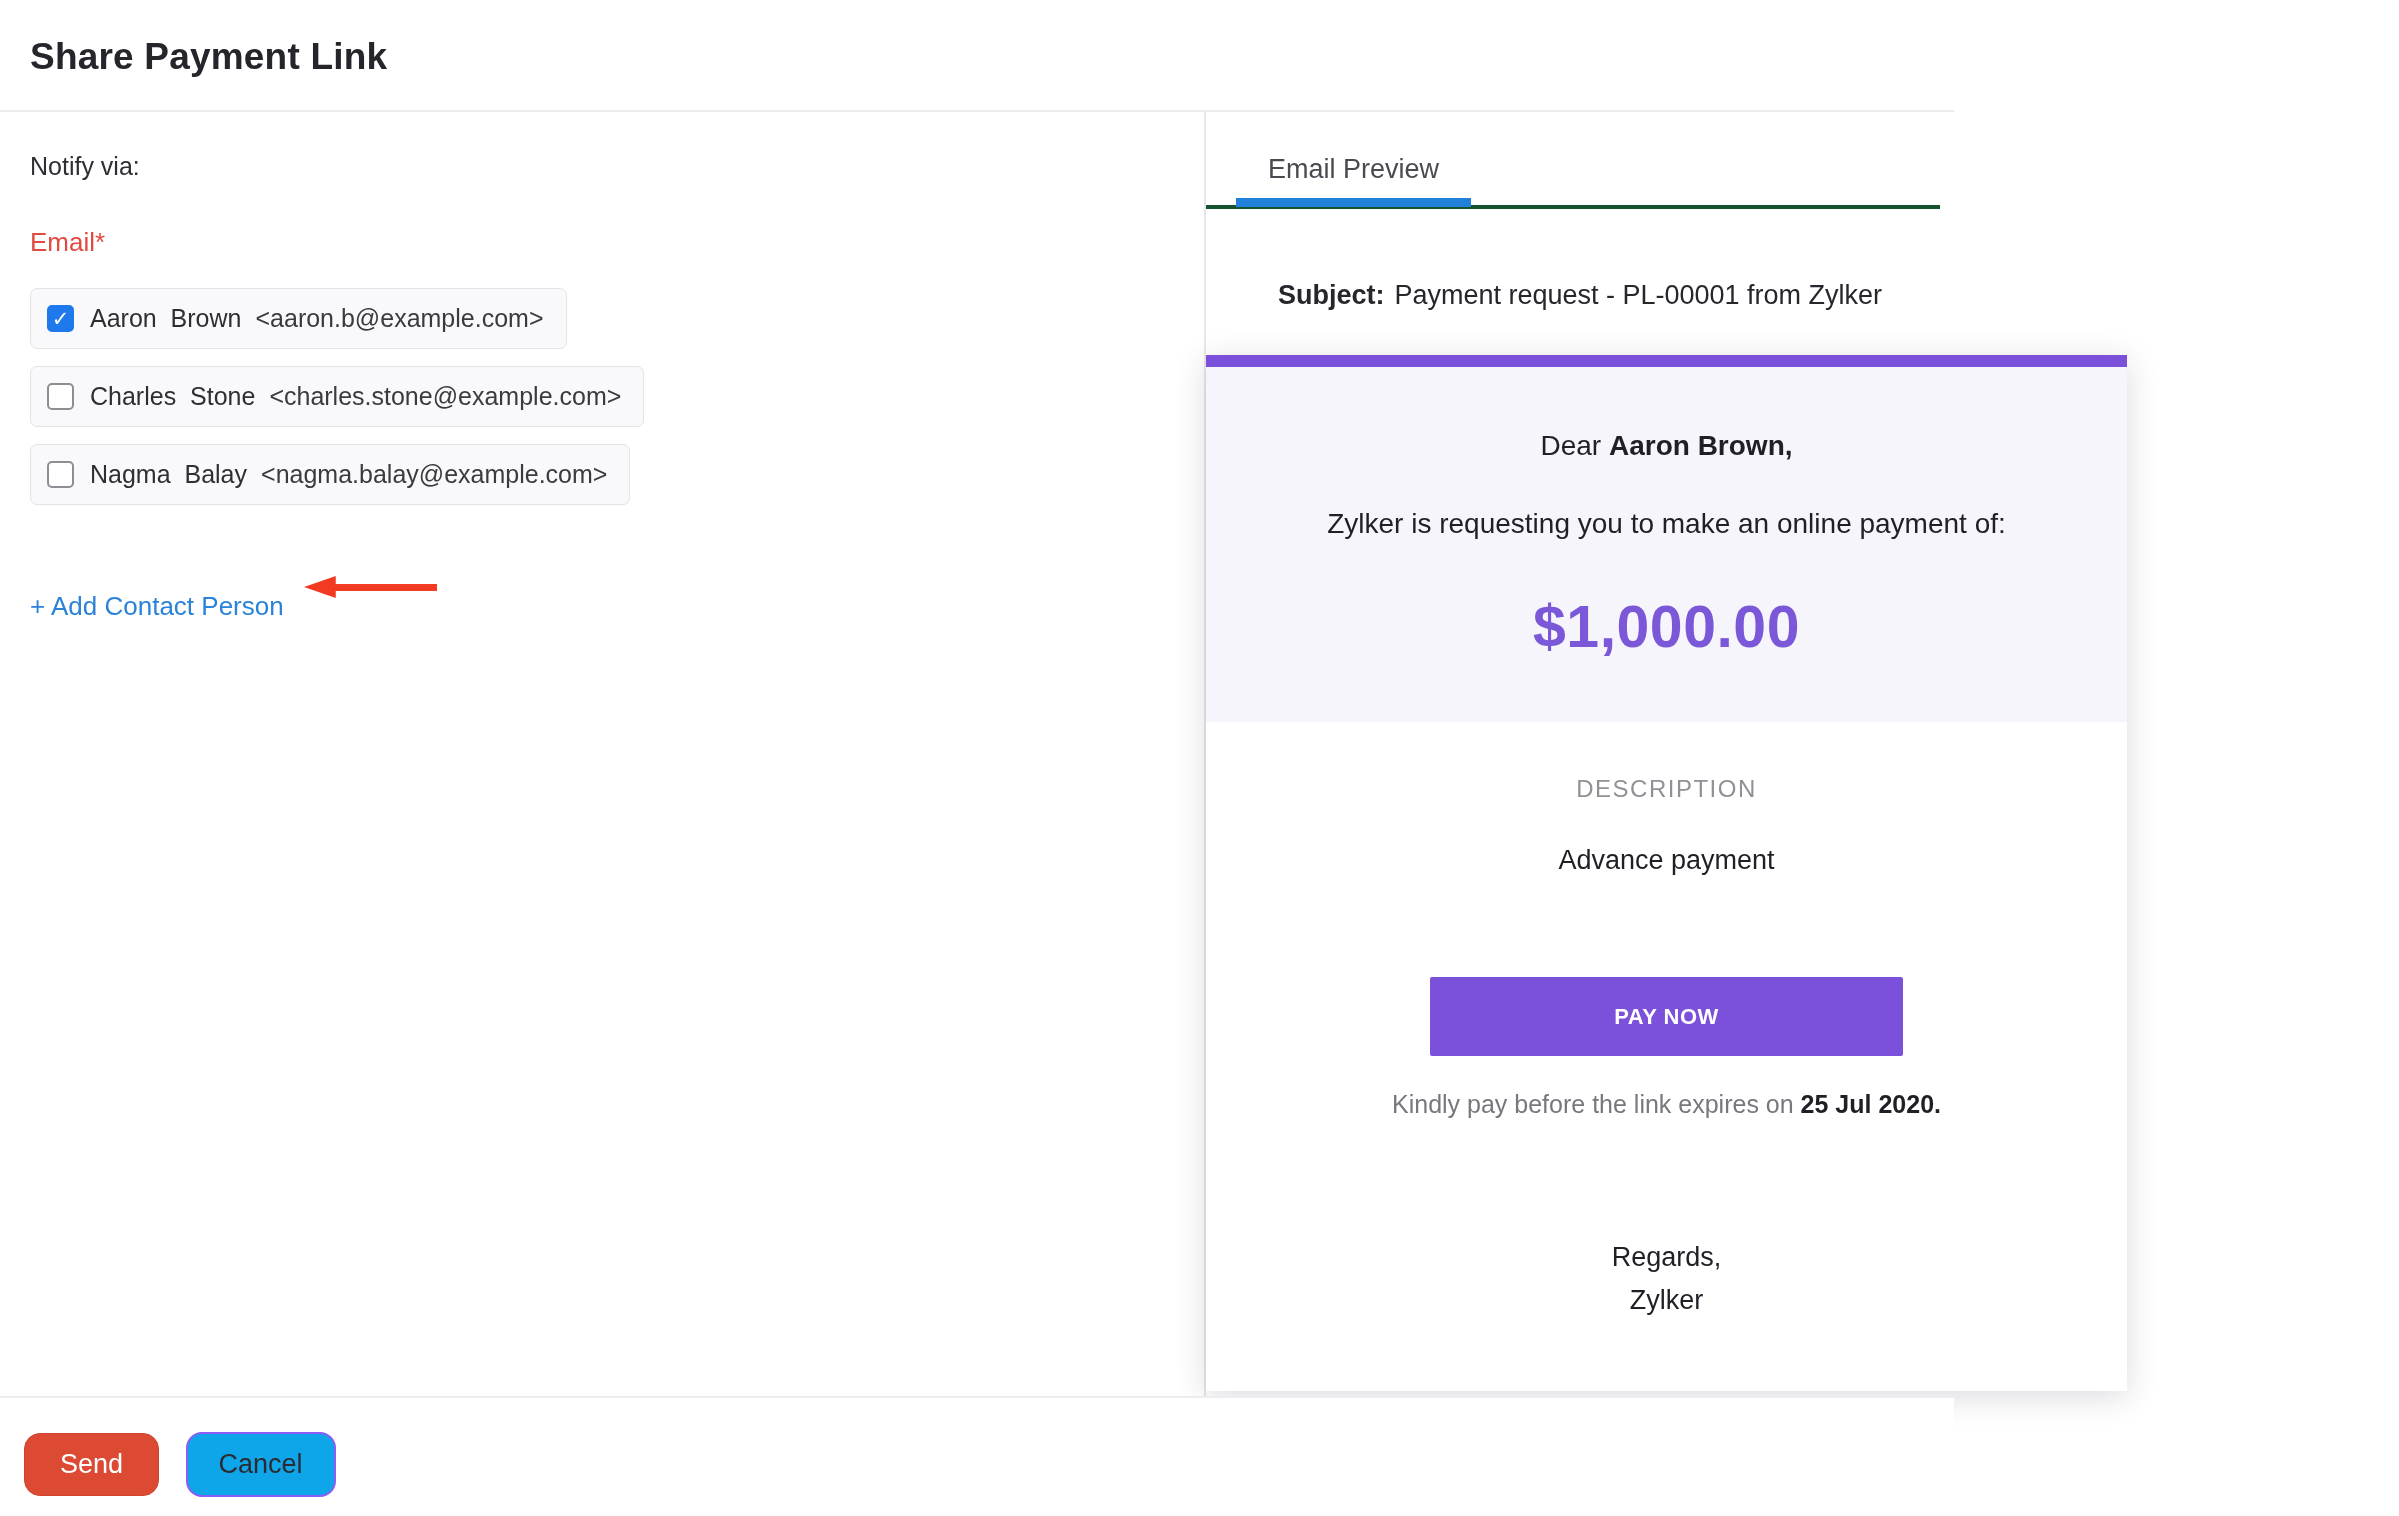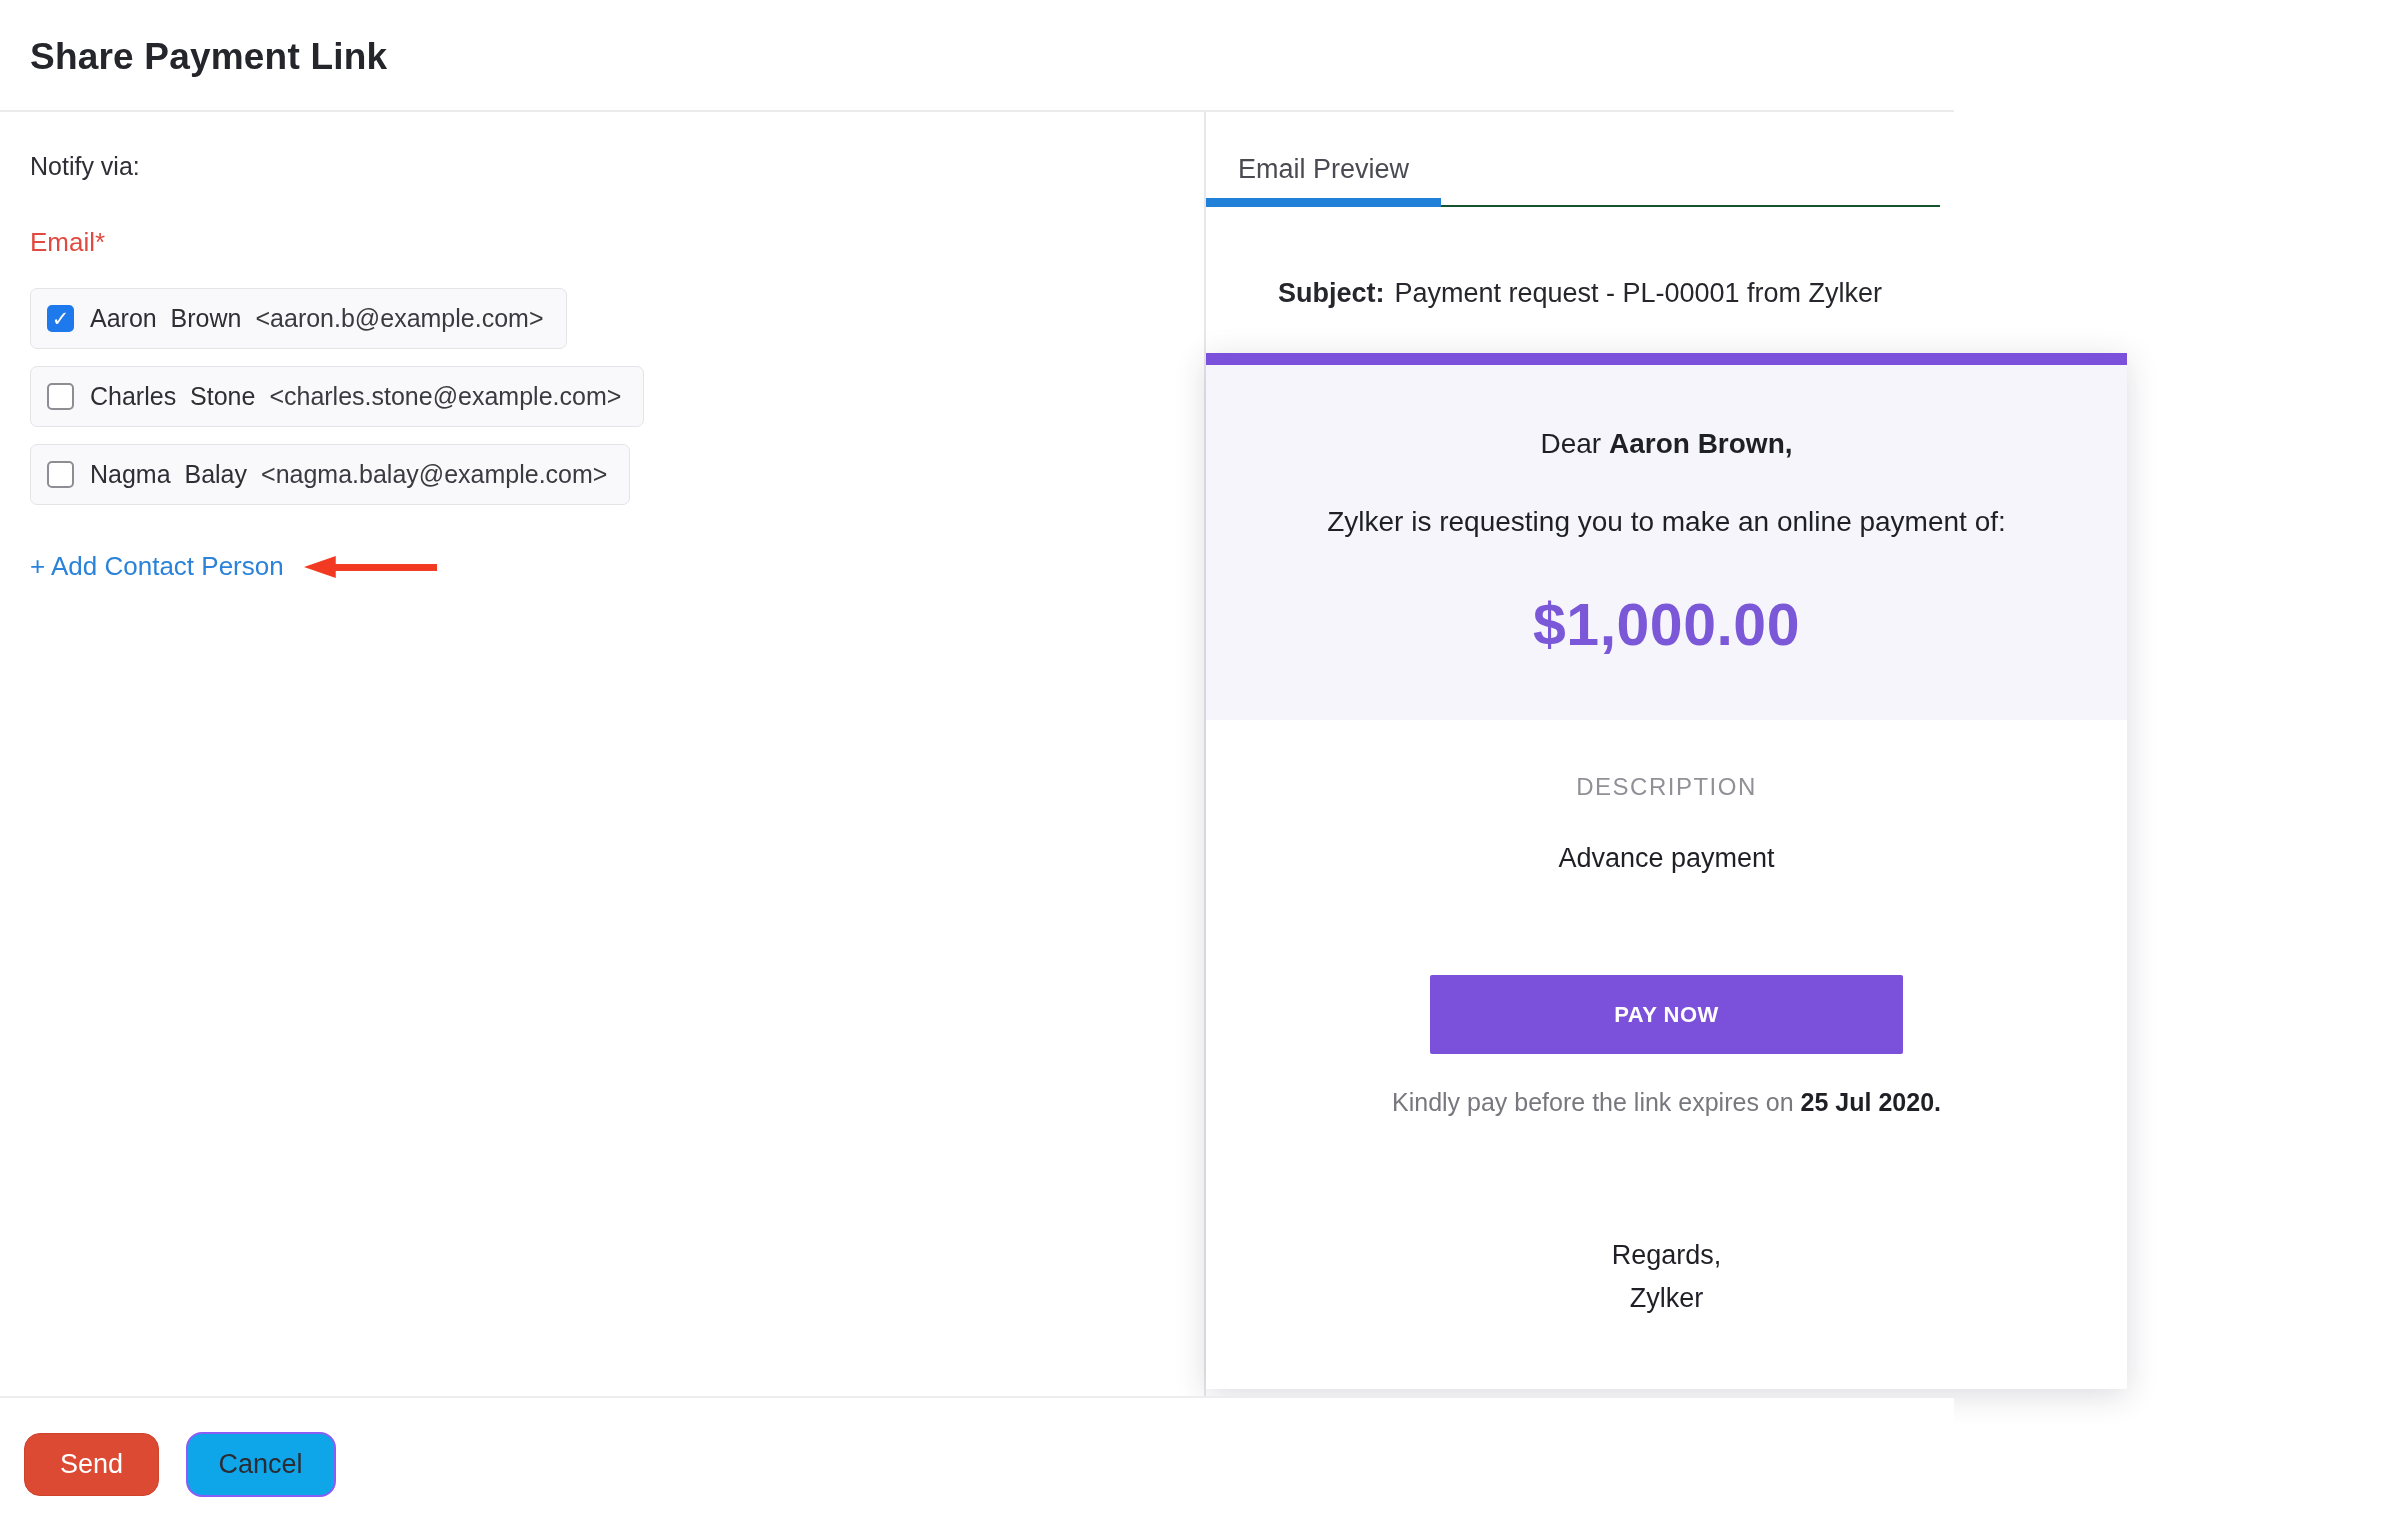--- a/index.html
+++ b/index.html
@@ -34,25 +34,25 @@
   .cbx {
     width: 27px; height: 27px; border-radius: 5px; flex: none;
     border: 2px solid #8d8d94; background: #ffffff; margin-right: 16px;
     display: flex; align-items: center; justify-content: center;
     font-size: 21px; font-weight: 700; color: #ffffff;
   }
   .cbx.checked { background: var(--checkbox-blue, #1d79ec); border-color: var(--checkbox-blue, #1d79ec); }
   .contact-name { font-size: 25px; color: #2e2e35; white-space: pre; }
   .contact-email { font-size: 25px; color: #3a3a41; margin-left: 14px; white-space: pre; }
   .add-row { margin-top: 46px; display: flex; align-items: center; }
-  .add-contact { font-size: 26px; color: var(--link-blue, #2a82d9); text-decoration: none; cursor: pointer; }
+  .add-contact { font-size: 26px; color: var(--link-blue, #2a82d9); text-decoration: none; cursor: pointer; margin-top: 40px; }
   .arrow-svg { margin-left: 20px; display: block; }
 
   
-  .tabbar { margin-right: 14px; border-bottom: 2px solid #14532d; }
+  .tabbar { margin-right: 14px; border-bottom: 4px solid #14532d; padding-left: 30px; }
   .tab { display: inline-block; padding: 16px 32px 20px; position: relative; cursor: pointer; }
   .tab span { font-size: 27px; color: #4a4a52; }
   .tab.active::after {
     content: ""; position: absolute; left: 0; right: 0; bottom: -2px;
     height: 9px; background: var(--tab-blue, #2180d8);
   }
 
   
   .preview-scroll { padding-bottom: 40px; }
   .subject { margin-top: 71px; text-align: center; font-size: 27px; color: #26262d; }

